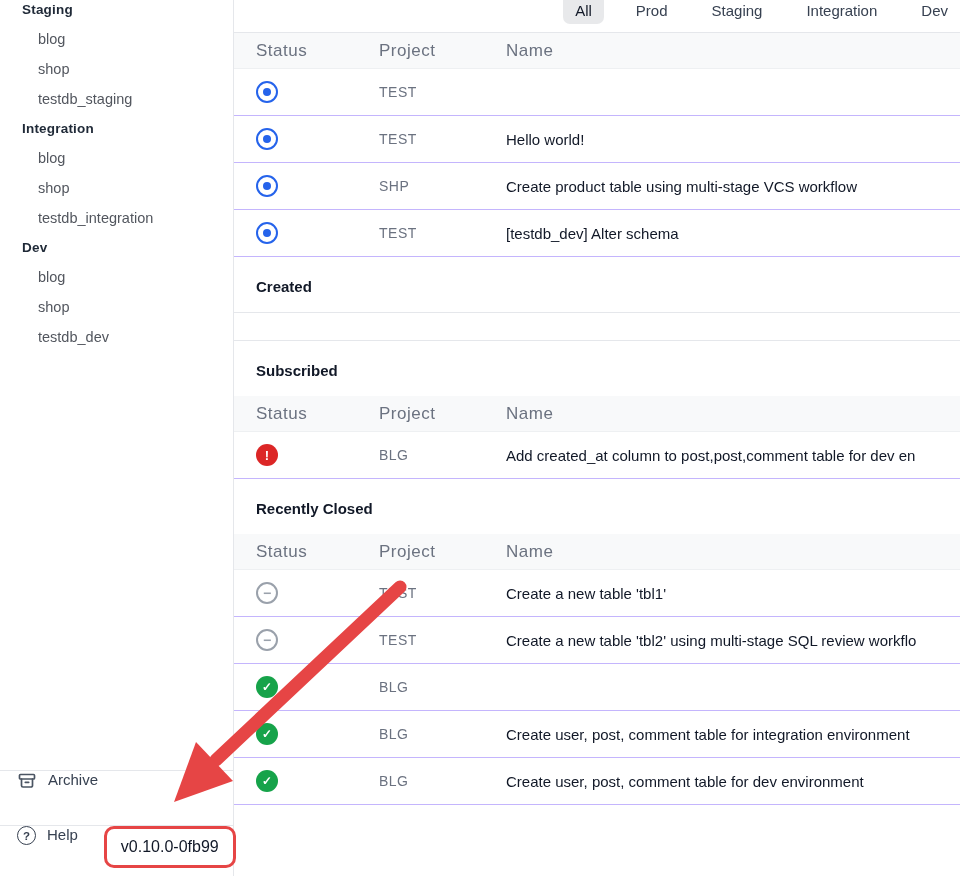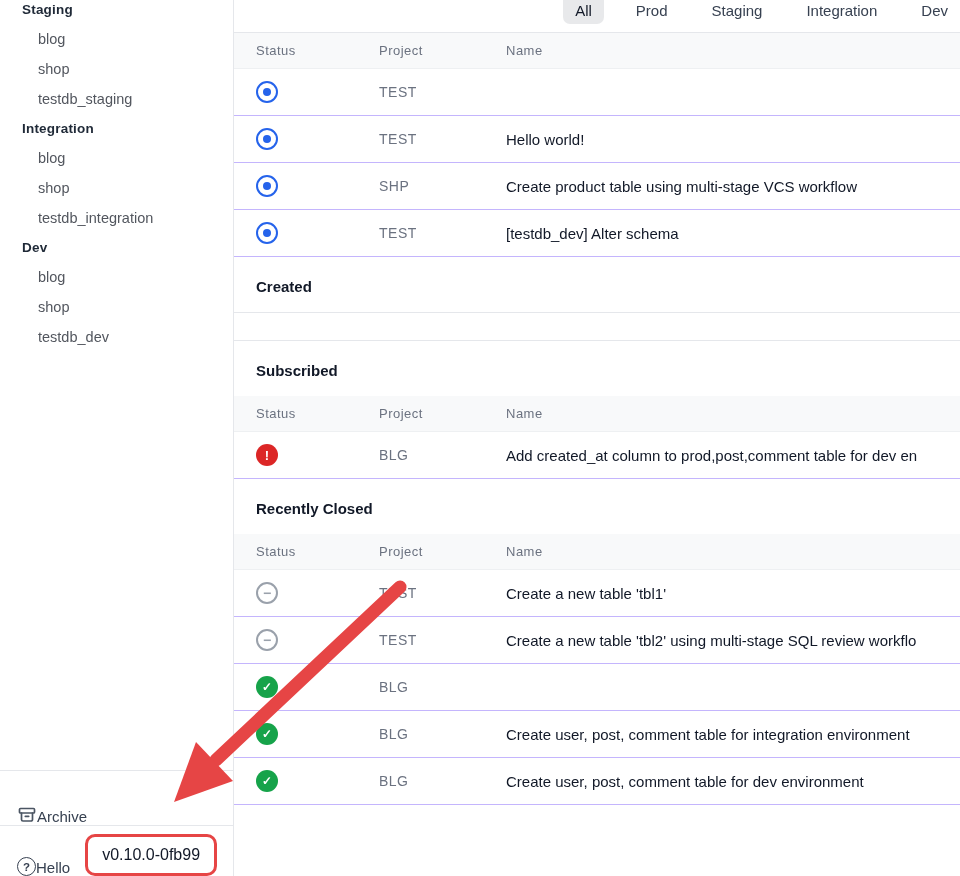--- a/index.html
+++ b/index.html
@@ -18,21 +18,21 @@
     padding:7px 0 7px 22px; font-size:13.5px; font-weight:700;
     color:#1f2937; letter-spacing:0.2px;
   }
   .side-item {
     padding:7px 0 7px 38px; font-size:14.5px; color:#52565e; cursor:pointer;
   }
   .side-bottom {
     position:absolute; left:0; right:0; bottom:0; border-top:1px solid #e5e7eb;
   }
   .side-row {
-    display:flex; align-items:flex-end; padding-left:17px;
+    display:flex; align-items:flex-start; gap:11px; padding-left:17px;
     font-size:15px; color:#374151;
   }
   .archive-row { height:54px; }
   .help-row { height:51px; border-top:1px solid #e5e7eb; }
   .q-icon {
     width:19px; height:19px; border:1.8px solid #374151; border-radius:50%;
     display:flex; align-items:center; justify-content:center;
     font-size:11.5px; font-weight:700; color:#374151; flex:none;
   }
   .version-badge {
@@ -51,21 +51,21 @@
     padding:8px 12px 5px; margin-top:-6px; font-size:15px; color:#374151;
     cursor:pointer; border-radius:7px; white-space:nowrap;
   }
   .tab.active { background:#e8e9eb; color:#111827; }
   .sec-heading {
     padding:21px 0 17px 22px; font-size:15px; font-weight:600; color:#111827;
   }
   .t-head {
     height:36px; background:#f8f9fa; display:grid;
     grid-template-columns:123px 127px 1fr; align-items:center;
-    padding-left:22px; color:#6b7280; font-size:13px; font-weight:500;
+    padding-left:22px; color:#6b7280; font-size:17px; font-weight:500;
     letter-spacing:0.5px; border-bottom:1px solid #eef0f2;
   }
   .t-row {
     height:47px; display:grid; grid-template-columns:123px 127px 1fr;
     align-items:center; padding-left:22px; border-bottom:1px solid #c4b5fd;
     cursor:pointer; background:#fff;
   }
   .t-empty { height:29px; border-top:1px solid #e5e7eb; border-bottom:1px solid #e5e7eb; }
   .cell-project { color:#6b7280; font-size:14px; letter-spacing:0.5px; }
   .cell-name {
@@ -124,21 +124,21 @@
         <svg width="20" height="20" viewBox="0 0 20 20" fill="none" stroke="#4b5563" stroke-width="1.7" stroke-linecap="round" stroke-linejoin="round">
           <rect x="2.5" y="3.5" width="15" height="4.5" rx="1"></rect>
           <path d="M4.5 8 v6.5 a1.5 1.5 0 0 0 1.5 1.5 h8 a1.5 1.5 0 0 0 1.5 -1.5 V8"></path>
           <path d="M8.3 11.3 h3.4"></path>
         </svg>
       </span>
       <span>Archive</span>
     </div>
     <div class="side-row help-row">
       <span class="q-icon">?</span>
-      <span>Hello</span>
+      <span>Help</span>
       <span class="version-badge">v0.10.0-0fb99</span>
     </div>
   </div>
 </aside>
 
 <main class="main">
   <div class="tabbar">
     <div class="tab active">All</div>
     <div class="tab">Prod</div>
     <div class="tab">Staging</div>
@@ -181,21 +181,21 @@
   <section>
     <div class="sec-heading">Subscribed</div>
     <div class="t-head">
       <span>Status</span>
       <span>Project</span>
       <span>Name</span>
     </div>
     <div class="t-row">
       <span class="status-icon" data-status="error"></span>
       <span class="cell-project">BLG</span>
-      <span class="cell-name">Add created_at column to prod,post,comment table for dev en</span>
+      <span class="cell-name">Add created_at column to post,post,comment table for dev en</span>
     </div>
   </section>
 
   <section>
     <div class="sec-heading">Recently Closed</div>
     <div class="t-head">
       <span>Status</span>
       <span>Project</span>
       <span>Name</span>
     </div>

